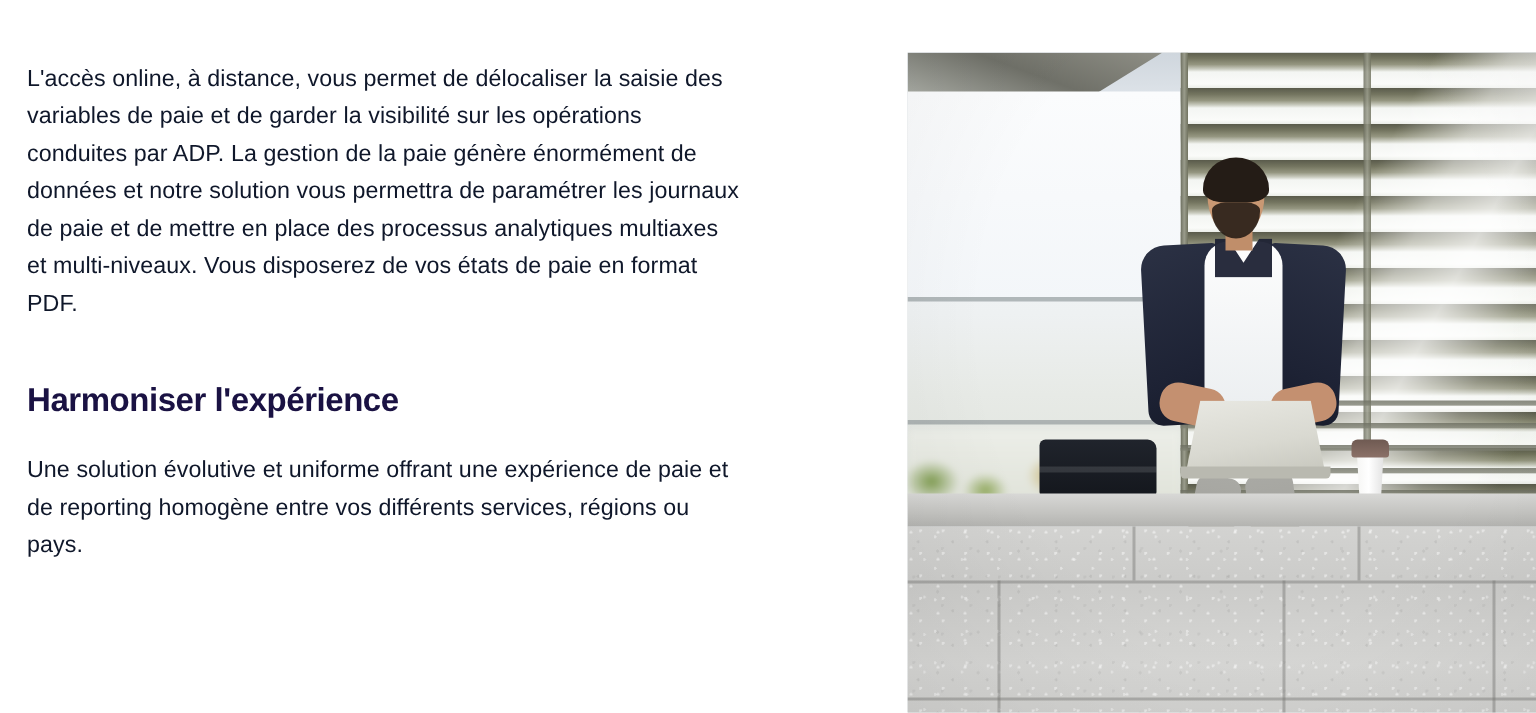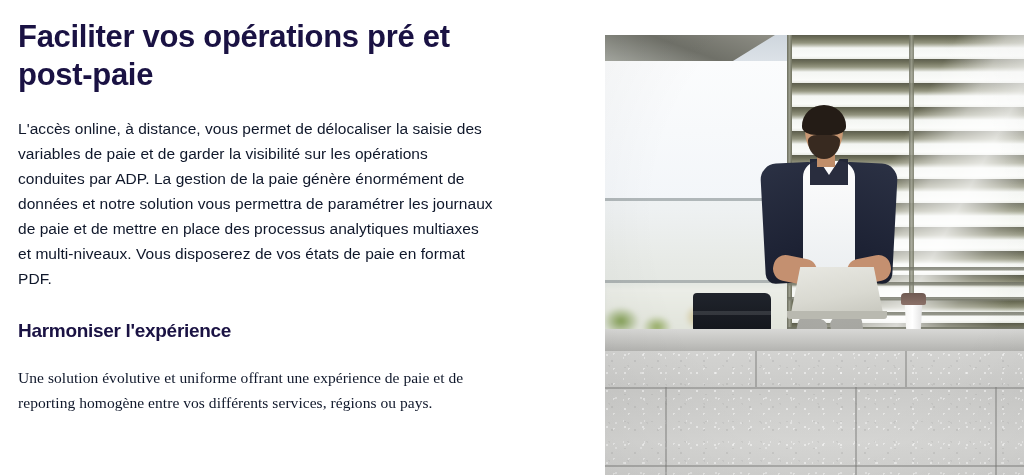--- a/index.html
+++ b/index.html
@@ -37,38 +37,37 @@
     font-weight: bold;
     letter-spacing: -0.3px;
     margin: 0;
   }
   .section-heading.primary {
     font-size: 31px;
     line-height: 38px;
     width: 470px;
   }
   .section-heading.secondary {
-    font-size: 19px;
+    font-size: 22px;
     line-height: 32px;
-    margin-top: 24px;
+    margin-top: 36px;
   }
 
   .body-paragraph {
     color: #0f172a;
     font-size: 15.5px;
     line-height: 25px;
     margin: 0;
     margin-top: 22px;
     width: 478px;
     letter-spacing: 0.05px;
   }
   .body-paragraph.compact {
     margin-top: 18px;
     width: 478px;
-    font-family: Liberation Serif, serif;
   }
 
   
   .photo-frame {
     position: absolute;
     left: 565px;
     top: 19px;
     width: 448px;
     height: 447px;
     overflow: hidden;
@@ -439,21 +438,20 @@
     background: radial-gradient(ellipse at 50% 40%, rgba(255,255,255,0) 55%, rgba(0,0,0,.05) 100%);
   }
 </style>
 </head>
 <body>
 
 <div class="page">
 
   <div class="content-column">
 
-    <h2 class="section-heading primary">Faciliter vos opérations pré et post-paie</h2>
 
     <p class="body-paragraph">L'accès online, à distance, vous permet de délocaliser la saisie des variables de paie et de garder la visibilité sur les opérations conduites par ADP.  La gestion de la paie génère énormément de données et notre solution vous permettra de paramétrer les journaux de paie et de mettre en place des processus analytiques multiaxes et multi-niveaux. Vous disposerez de vos états de paie en format PDF.</p>
 
     <h3 class="section-heading secondary">Harmoniser l'expérience</h3>
 
     <p class="body-paragraph compact">Une solution évolutive et uniforme offrant une expérience de paie et de reporting homogène entre vos différents services, régions ou pays.</p>
   </div>
 
   <figure class="photo-frame" aria-label="Homme souriant assis sur un muret en béton, travaillant sur un ordinateur portable devant une façade vitrée à brise-soleil">
     <div class="photo-scene">

